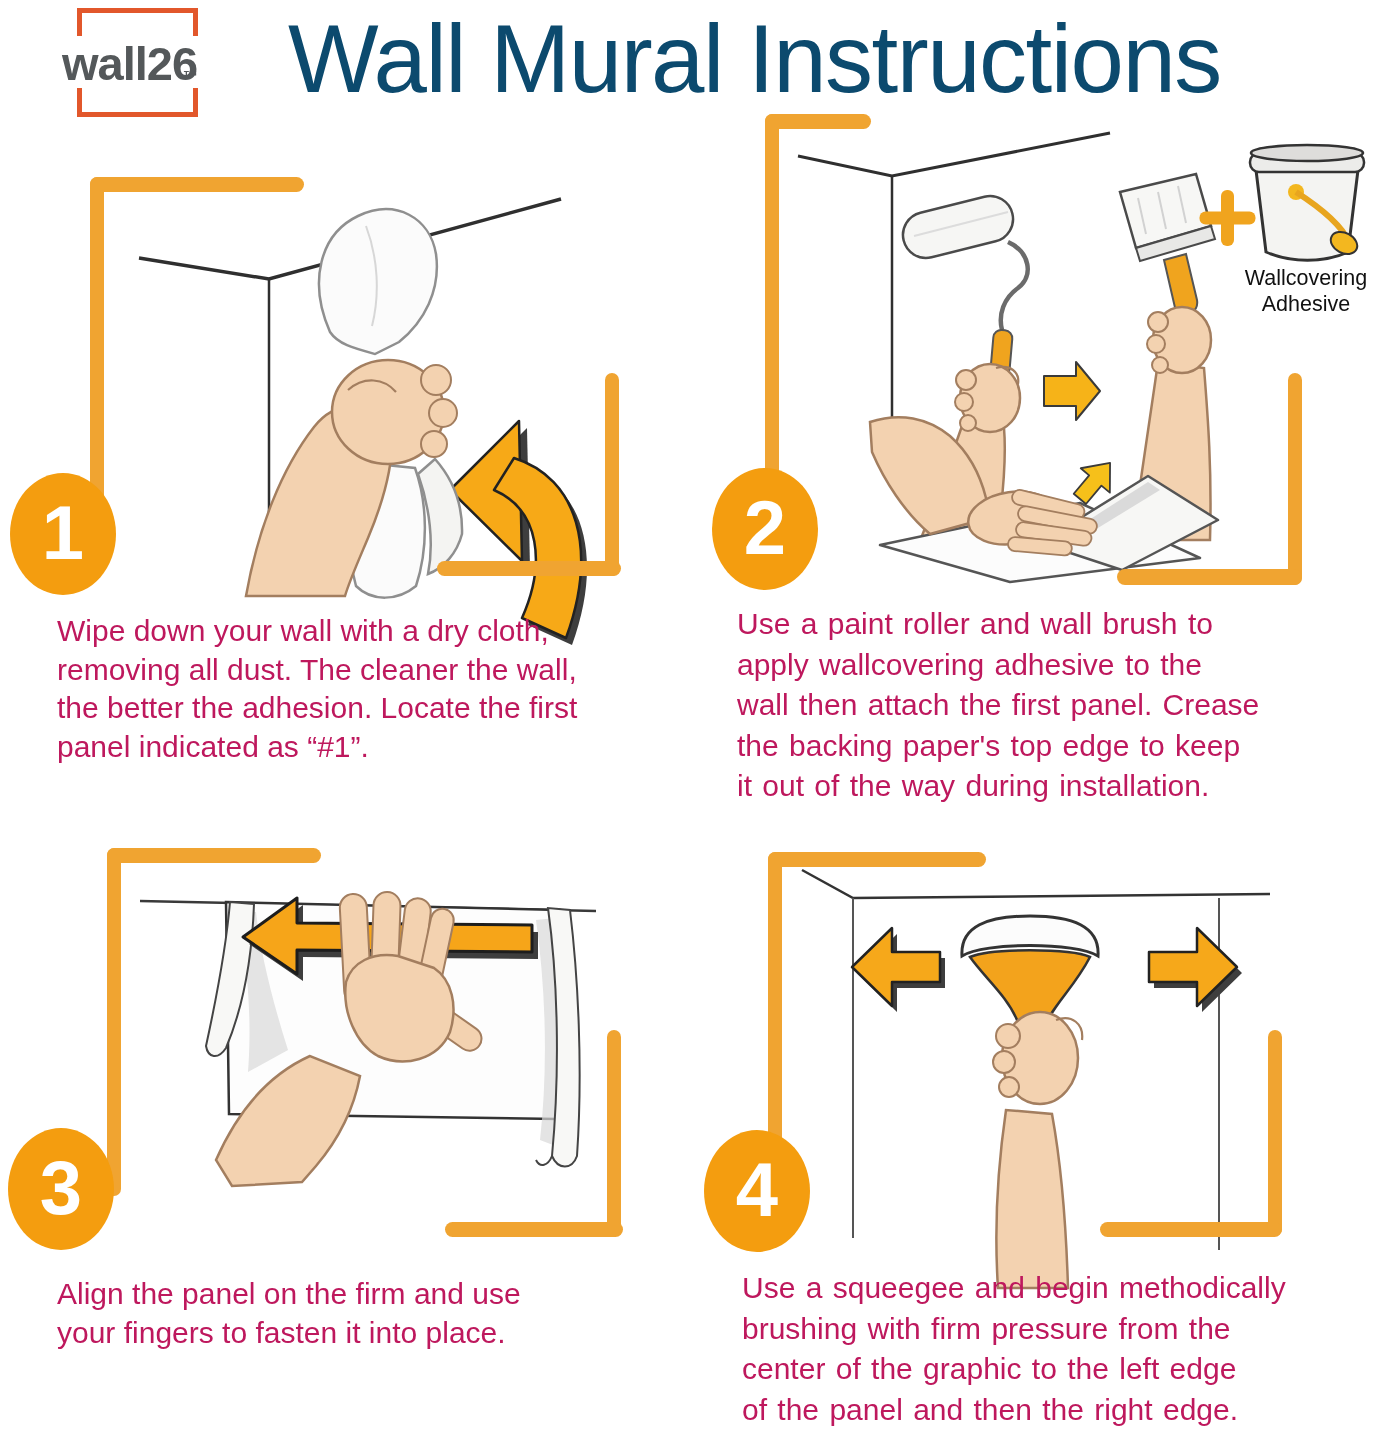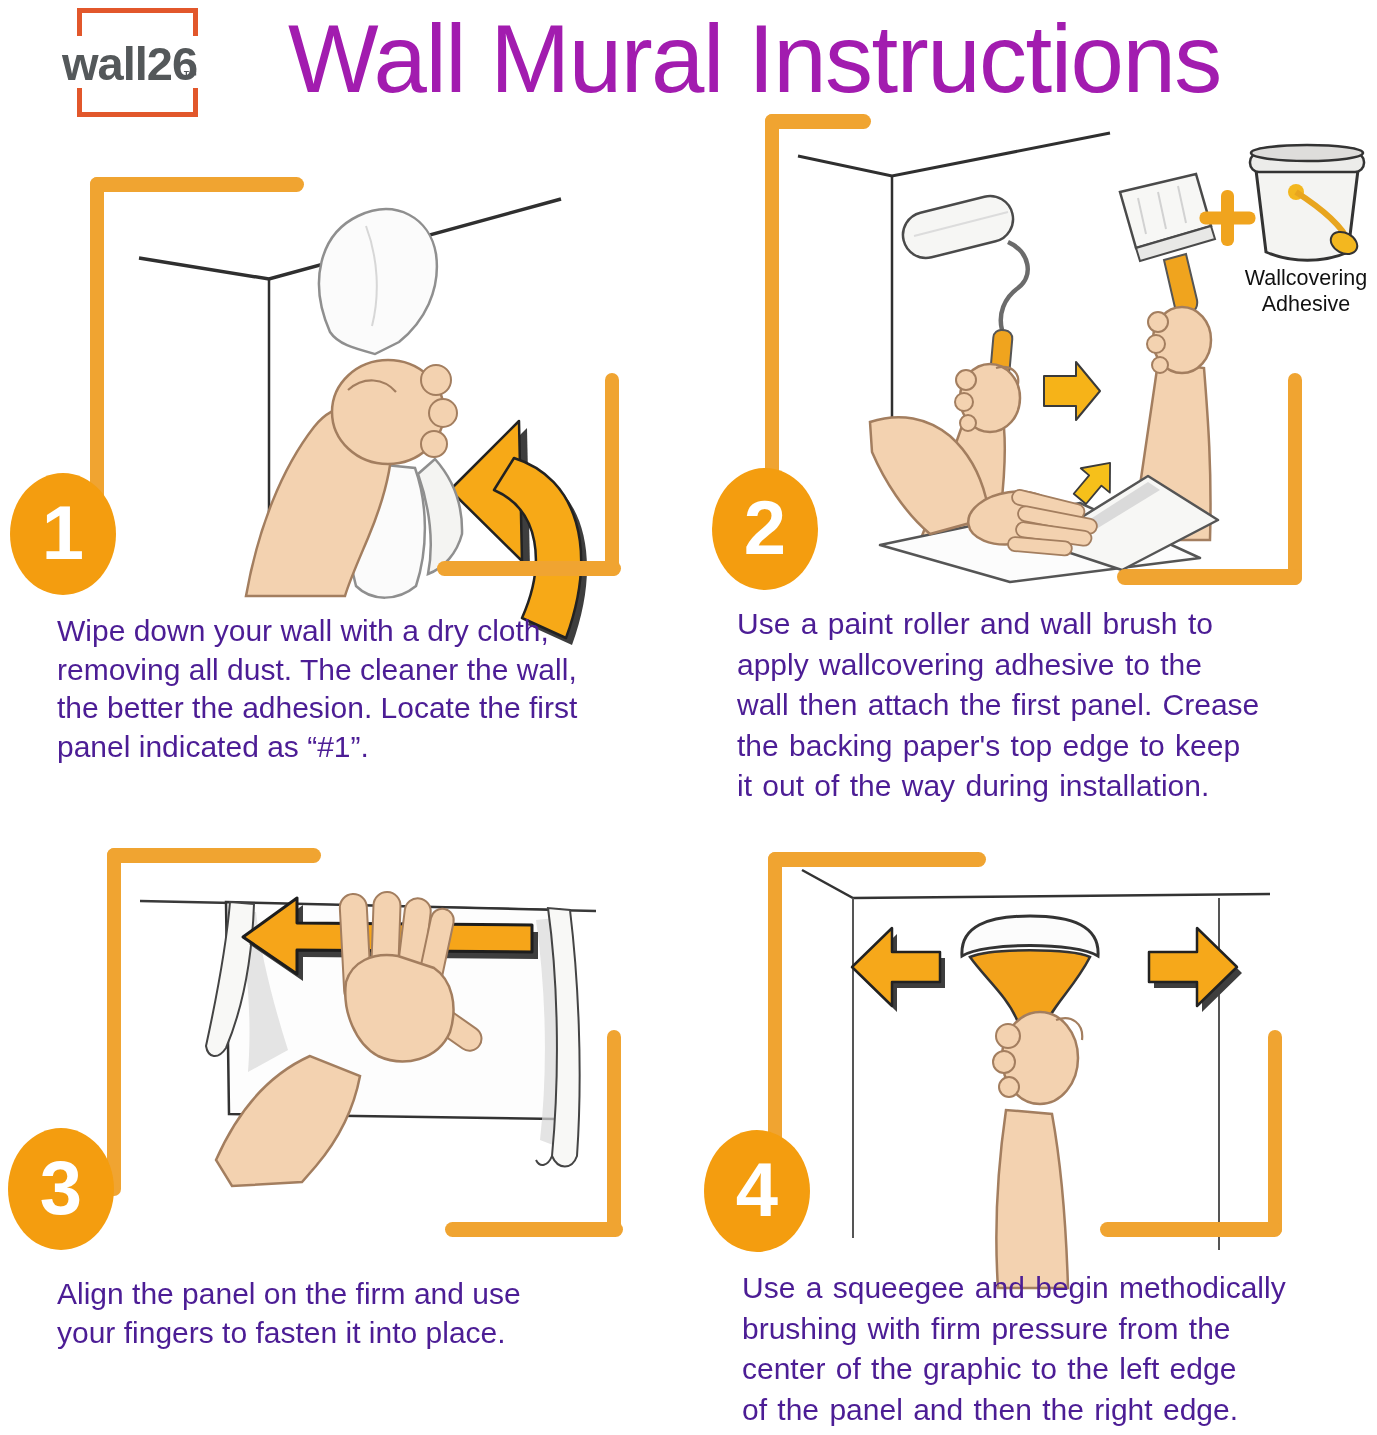--- a/index.html
+++ b/index.html
@@ -13,34 +13,34 @@
     border:5px solid #E2572B;box-sizing:border-box;background:transparent;
   }
   .logo-text{
     position:absolute;left:56px;top:36px;height:52px;display:flex;align-items:flex-end;
     background:#ffffff;padding:0 6px;
     font-size:47px;font-weight:bold;letter-spacing:-1px;color:#54585A;white-space:nowrap;flex-direction:column;
   }
   .logo-tm{font-size:15px;font-weight:bold;color:#54585A;margin-left:2px;margin-top:-24px;}
   .page-title{
     position:absolute;left:288px;top:4px;width:1080px;
-    font-size:96px;line-height:110px;letter-spacing:-1.5px;font-weight:400;color:#a21caf;
+    font-size:96px;line-height:110px;letter-spacing:-1.5px;font-weight:400;color:#0c4a6e;
     white-space:nowrap;
   }
   
   .bar{position:absolute;background:#F0A431;border-radius:8px;}
   
   .badge{
     position:absolute;width:106px;height:122px;border-radius:50%;background:#F49D0F;
     display:flex;align-items:center;justify-content:center;
     color:#ffffff;font-size:76px;font-weight:bold;padding-bottom:4px;box-sizing:border-box;
   }
   
   .caption{
-    position:absolute;white-space:pre-line;color:#4c1d95;
+    position:absolute;white-space:pre-line;color:#be185d;
     font-size:30px;line-height:38.5px;
   }
   .caption.alt{line-height:40.5px;word-spacing:2px;}
   .bucket-label{
     position:absolute;left:1232px;top:265px;width:148px;text-align:center;
     font-size:21.5px;line-height:26px;color:#111;white-space:pre-line;
   }
   svg{position:absolute;overflow:visible;}
 </style>
 </head>

